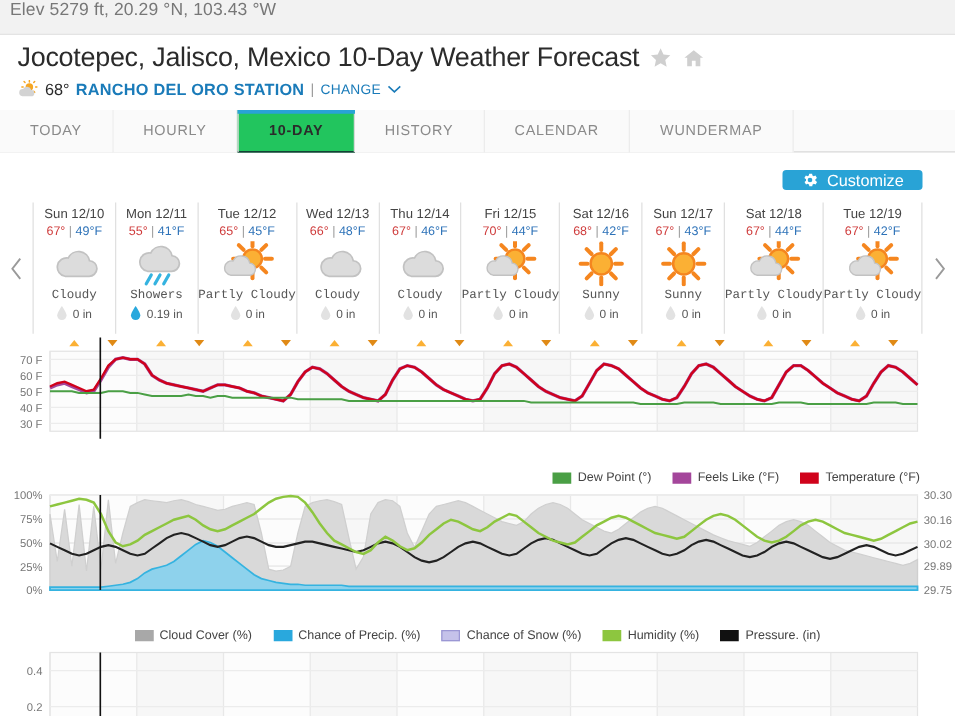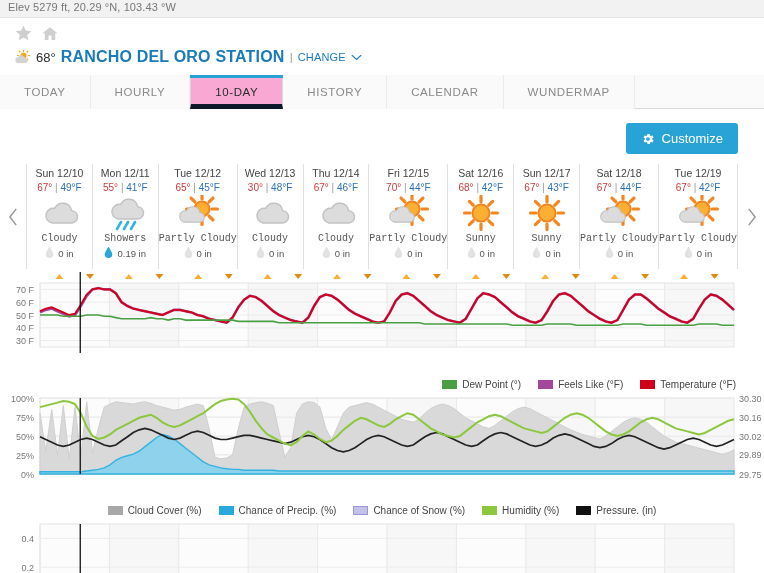--- a/index.html
+++ b/index.html
@@ -4,24 +4,24 @@
 <style>
   * { box-sizing: border-box; margin: 0; padding: 0; }
   html, body {
     width: 764px; height: 573px;
     background: #fff;
     font-family: "Liberation Sans", sans-serif;
     overflow: hidden;
   }
   
   .elev-strip {
-    height: 18px;
+    height: 28px;
     background: #f2f2f2;
     border-bottom: 1px solid #e4e4e4;
-    font-size: 11px;
+    font-size: 14px;
     color: #777;
     padding-left: 8px;
     line-height: 15px;
     letter-spacing: .1px;
   }
   
   .header { padding: 6px 0 0 14px; }
   .title-row { display: flex; align-items: center; gap: 8px; }
   .page-title {
     font-size: 21.5px;
@@ -30,53 +30,53 @@
     letter-spacing: -.2px;
   }
   .ico-star, .ico-home { fill: #cfcfcf; display:block; }
   .station-row {
     display: flex; align-items: center; gap: 5px;
     margin-top: 5px; font-size: 11.5px;
   }
   .sun-cloud-mini { width: 17px; height: 15px; display:block; }
   .cur-temp { color: #2b2b2b; font-size: 13px; }
   .station-name {
-    color: #1a7bb9; font-weight: bold; font-size: 16px;
+    color: #1a7bb9; font-weight: bold; font-size: 13px;
     letter-spacing: .2px;
   }
   .sep { color: #9a9a9a; }
   .change-link { color: #1a7bb9; font-size: 11px; letter-spacing: .2px; }
   .chev-dn { width: 11px; height: 7px; display:block; }
   
   .tabs {
     display: flex; margin-top: 9px; height: 34px;
     border-bottom: 1px solid #d9d9d9;
     background: #fafafa;
   }
   .tab {
     padding: 0 24px; height: 34px; line-height: 34px;
     font-size: 11.5px; color: #8a8a8a; letter-spacing: .6px;
     position: relative; background: #fafafa;
     border-right: 1px solid #ececec;
     cursor: pointer;
   }
   .tab.active {
-    color: #2b2b2b; font-weight: normal; background: #f9a8d4;
+    color: #2b2b2b; font-weight: bold; background: #22c55e;
     border-left: 1px solid #d9d9d9; border-right: 1px solid #d9d9d9;
-    margin-bottom: -1px; border-bottom: 5px solid #0f172a;
+    margin-bottom: -1px; border-bottom: 1px solid #0f172a;
   }
   .tab.active::before {
     content:""; position: absolute; left: -1px; right: -1px; top: 0;
     height: 3px; background: #29a3d6;
   }
   
   .cust-wrap { display: flex; justify-content: flex-end; padding: 14px 26px 0 0; }
   .cust-btn {
     background: #29a3d6; color: #fff; border: none; border-radius: 3px;
-    height: 31px; padding: 0 15px; font-size: 13px;
+    height: 16px; padding: 0 15px; font-size: 13px;
     display: flex; align-items: center; gap: 7px; cursor: pointer;
     font-family: "Liberation Sans", sans-serif;
   }
   .gear { width: 14px; height: 14px; fill: #fff; display:block; }
   
   .fc-area { display: flex; align-items: stretch; margin-top: 10px; height: 105px; }
   .arrow {
     width: 26px; display: flex; align-items: center; justify-content: center;
     color: #9a9a9a; cursor: pointer;
   }
@@ -111,20 +111,21 @@
 </style>
 </head>
 <body>
 
 <div class="elev-strip">
   <span>Elev 5279 ft, 20.29 °N, 103.43 °W</span>
 </div>
 
 <div class="header">
   <div class="title-row">
+    <span class="page-title">Jocotepec, Jalisco, Mexico 10-Day Weather Forecast</span>
     <span>
       <svg class="ico-star" width="19" height="19" viewBox="0 0 24 24">
           <path d="M12 2l2.9 6.3 6.9.8-5.1 4.7 1.4 6.8L12 17.2 5.9 20.6l1.4-6.8L2.2 9.1l6.9-.8z"></path>
         </svg>
     </span>
     <span>
       <svg class="ico-home" width="18" height="18" viewBox="0 0 24 24">
           <path d="M12 3L2 11h3v9h5v-6h4v6h5v-9h3z"></path>
         </svg>
     </span>
@@ -254,21 +255,21 @@
         <div class="fc-cond">Partly Cloudy</div>
         <div class="fc-precip">
           <span><svg width="9" height="12" viewBox="0 0 12 16">
               <path d="M6 1C6 1 1 8 1 11a5 5 0 0 0 10 0c0-3-5-10-5-10z" fill="#e2e2e2"></path>
             </svg></span>
           <span>0 in</span>
         </div>
       </div>
       <div class="fc-day">
         <div class="fc-date">Wed 12/13</div>
-        <div class="fc-temps"><span class="t-hi">30°</span><span class="t-sep"> | </span><span class="t-lo">48°F</span></div>
+        <div class="fc-temps"><span class="t-hi">66°</span><span class="t-sep"> | </span><span class="t-lo">48°F</span></div>
         <div class="fc-icon">
           <svg width="44" height="36" viewBox="0 0 44 36">
             <g transform="translate(8,6) scale(1)">
               <path d="M7 22h19a6.2 6.2 0 0 0 .6-12.4A9 9 0 0 0 9.6 7.4 6.3 6.3 0 0 0 7 22z" fill="#dcdcdc" stroke="#c2c2c2" stroke-width="1.4"></path>
             </g>
           </svg>
         </div>
         <div class="fc-cond">Cloudy</div>
         <div class="fc-precip">
           <span><svg width="9" height="12" viewBox="0 0 12 16">

